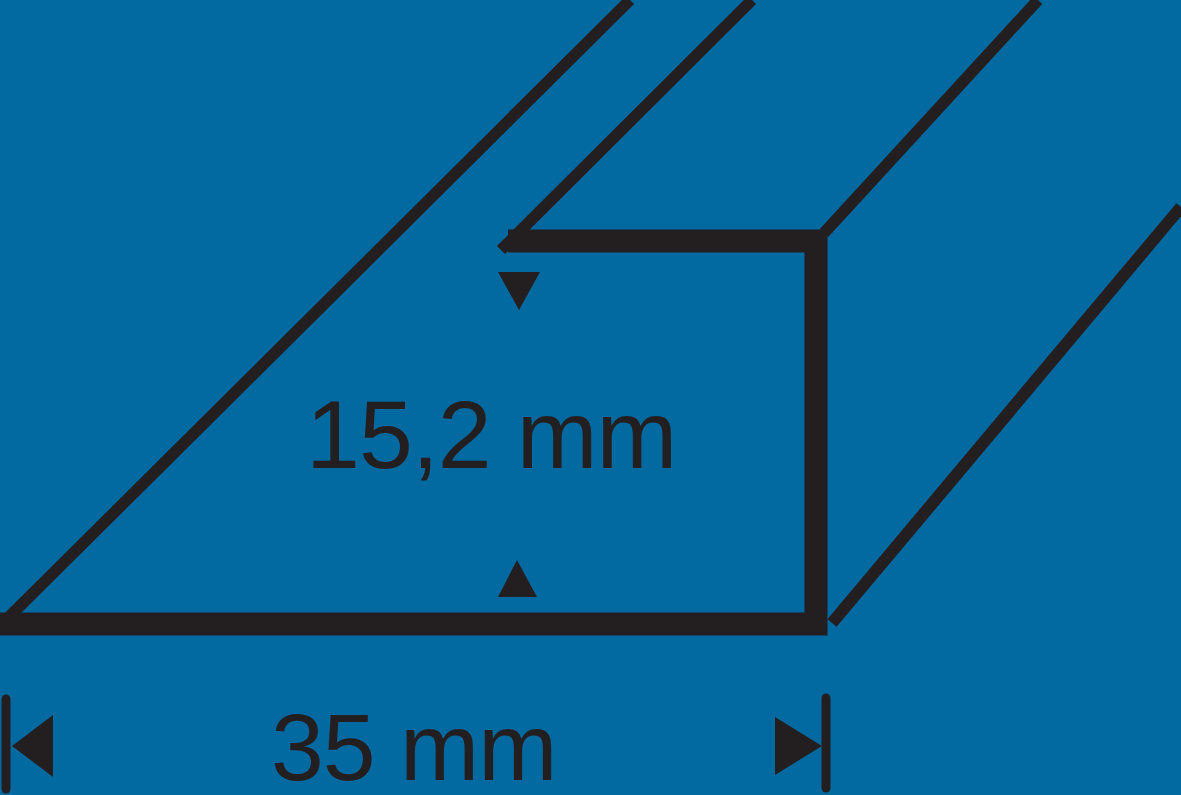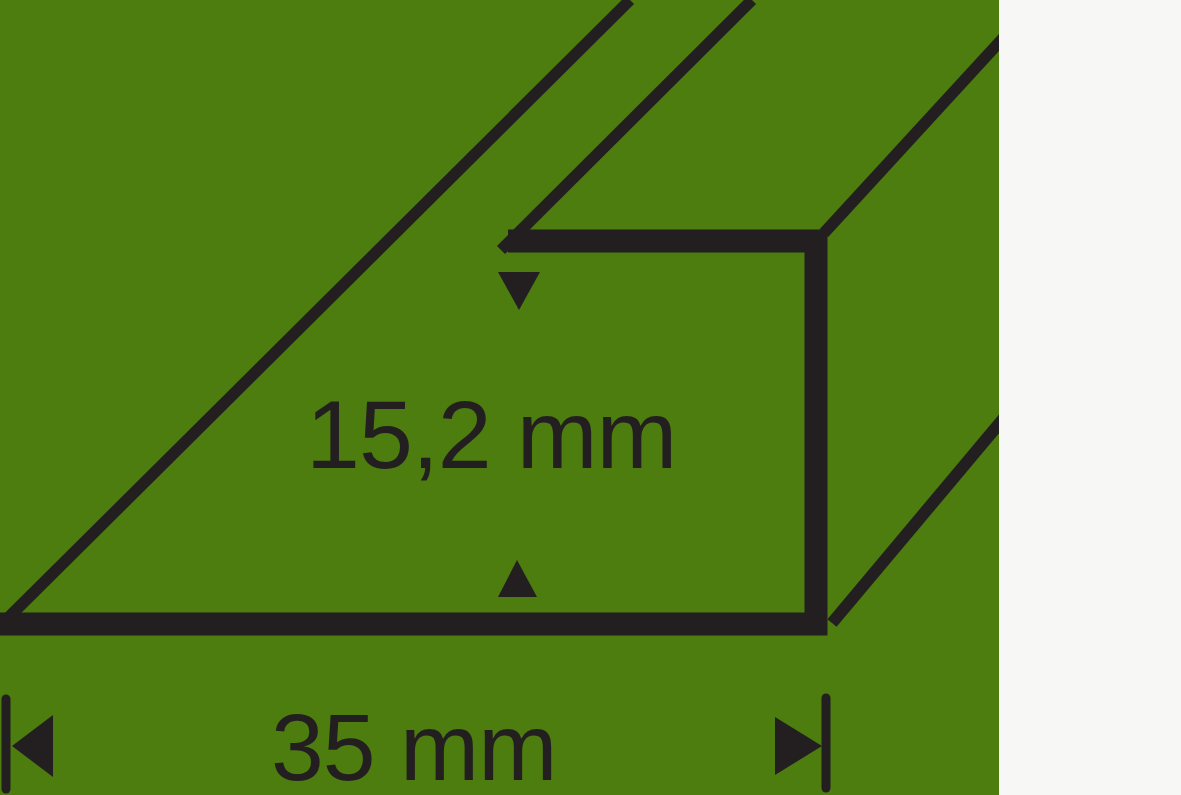--- a/index.html
+++ b/index.html
@@ -2,23 +2,23 @@
 <html><head>
 <meta charset="utf-8">
 <style>
   html, body {
     margin: 0;
     padding: 0;
     background: #f7f7f5;
   }
   .stage {
     position: relative;
-    width: 999px;
+    width: 1181px;
     height: 795px;
-    background: #4d7c0f;
+    background: #0369a1;
     overflow: hidden;
     font-family: "Liberation Sans", sans-serif;
   }
   .stage svg {
     display: block;
     width: 1181px;
     height: 795px;
   }
   .profile-stroke {
     fill: none;

